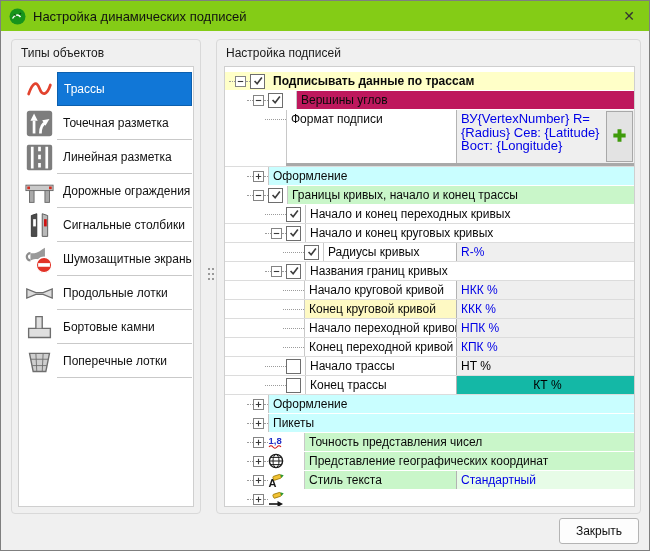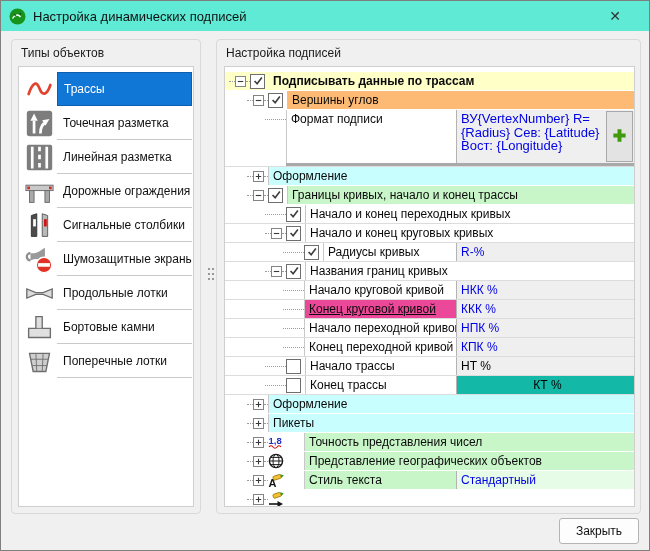--- a/index.html
+++ b/index.html
@@ -1,21 +1,21 @@
 <!DOCTYPE html>
 <html style="--sel: #1177d7;"><head>
 <meta charset="utf-8">
 <style>
   *{box-sizing:border-box;margin:0;padding:0}
   html,body{width:650px;height:551px}
   body{font-family:"Liberation Sans",sans-serif;background:#fff;-webkit-font-smoothing:antialiased}
   .window{position:relative;width:650px;height:551px;background:#f0f0f0;border:1px solid #7f7f7f;overflow:hidden}
 
   
-  .titlebar{height:30px;display:flex;align-items:center;padding:0 14px 0 8px;background:#5eead4}
+  .titlebar{height:30px;display:flex;align-items:center;padding:0 0 0 8px;background:#84cc16}
   .appicon{width:17px;height:17px;flex:none}
   .title{font-size:13px;color:#111;margin-left:7px;flex:1;white-space:nowrap}
   .closebtn{width:40px;height:30px;display:flex;align-items:center;justify-content:center;font-size:14px;color:#333}
 
   
   .group{position:absolute;border:1px solid #d9d9d9;border-radius:4px;background:#f0f0f0}
   .gcaption{font-size:12px;color:#1a1a1a;padding:6px 9px 4px 9px;white-space:nowrap;overflow:hidden}
   #left-group{left:10px;top:38px;width:190px;height:475px}
   #right-group{left:215px;top:38px;width:425px;height:475px}
 
@@ -207,21 +207,21 @@
               <path d="M1.8 4.5h5.4" stroke="#3a3a3a" stroke-width="1.1"></path>
             </svg>
           </span>
           <span class="stub" style="width: 4px;"></span>
           <span class="cb">
             <svg viewBox="0 0 14 14">
               <path d="M3 7l3 3.2L11.5 3" stroke="#3d3d3d" stroke-width="1.9" fill="none"></path>
             </svg>
           </span>
           <div class="cells">
-            <div class="tlabel" style="background: #fdba74;">Вершины углов</div>
+            <div class="tlabel" style="background: #be185d; margin-left: 9px;">Вершины углов</div>
           </div>
         </div>
         <div class="trow tall">
           <span class="indent" style="width: 40px;"></span>
           <span class="stub" style="width: 21px;"></span>
           <div class="cells thicksep">
             <div class="tlabel" style="background: rgb(255, 255, 255);">Формат подписи</div>
             <div class="tvalue" style="background: rgb(239, 239, 239);">
               <span class="vtext" style="color: rgb(0, 0, 230);">ВУ{VertexNumber} R={Radius} Сев: {Latitude} Вост: {Longitude}</span>
               <span class="plusbtn">
@@ -333,21 +333,21 @@
             <div class="tlabel" style="background: rgb(255, 255, 255);">Начало круговой кривой</div>
             <div class="tvalue" style="background: rgb(239, 239, 239);">
               <span class="vtext" style="color: rgb(0, 0, 230);">НКК %</span>
             </div>
           </div>
         </div>
         <div class="trow">
           <span class="indent" style="width: 58px;"></span>
           <span class="stub" style="width: 21px;"></span>
           <div class="cells">
-            <div class="tlabel" style="background: #ec4899; text-decoration: underline;">Конец круговой кривой</div>
+            <div class="tlabel" style="background: #fef9c3;">Конец круговой кривой</div>
             <div class="tvalue" style="background: rgb(239, 239, 239);">
               <span class="vtext" style="color: rgb(0, 0, 230);">ККК %</span>
             </div>
           </div>
         </div>
         <div class="trow">
           <span class="indent" style="width: 58px;"></span>
           <span class="stub" style="width: 21px;"></span>
           <div class="cells">
             <div class="tlabel" style="background: rgb(255, 255, 255);">Начало переходной кривой</div>
@@ -443,21 +443,21 @@
           </span>
           <span class="stub" style="width: 4px;"></span>
           <span class="ticon">
             <svg viewBox="0 0 16 16" fill="none" stroke="#1c1c1c">
               <circle cx="8" cy="8" r="6.6" stroke-width="1.4"></circle>
               <ellipse cx="8" cy="8" rx="3" ry="6.6"></ellipse>
               <path d="M1.4 8h13.2M2.6 4.4h10.8M2.6 11.6h10.8"></path>
             </svg>
           </span>
           <div class="cells">
-            <div class="tlabel" style="background: rgb(201, 246, 201);">Представление географических объектов</div>
+            <div class="tlabel" style="background: rgb(201, 246, 201);">Представление географических координат</div>
           </div>
         </div>
         <div class="trow colored">
           <span class="indent" style="width: 22px;"></span>
           <span class="stub" style="width: 6px;"></span>
           <span class="expand">
             <svg viewBox="0 0 9 9">
               <path d="M1.8 4.5h5.4M4.5 1.8v5.4" stroke="#3a3a3a" stroke-width="1.1"></path>
             </svg>
           </span>

